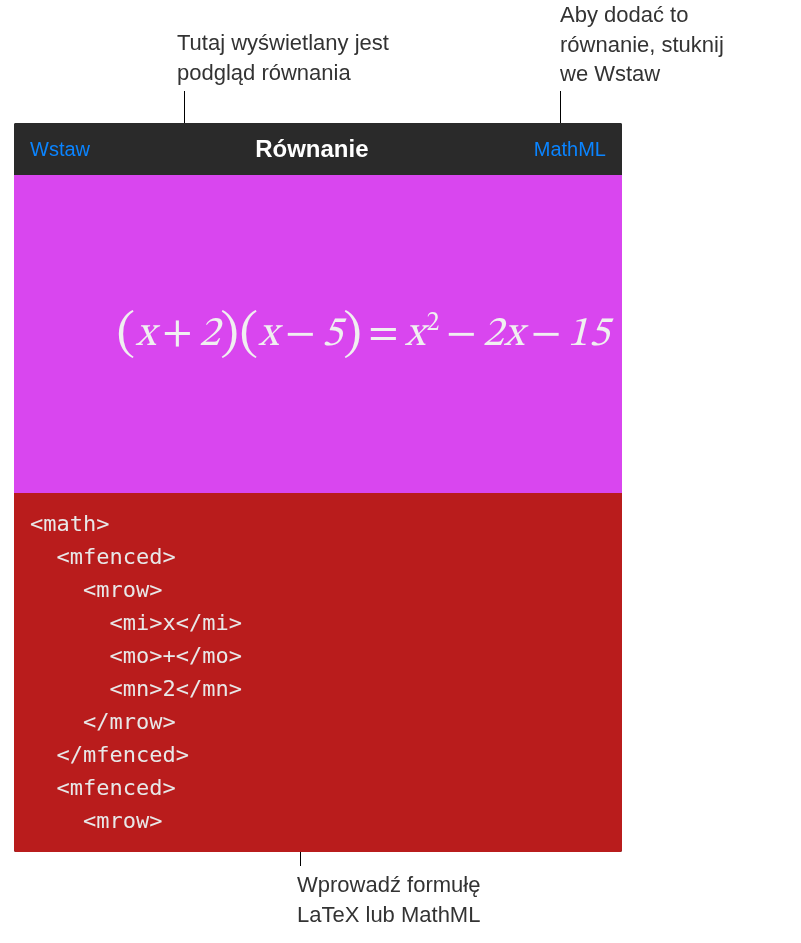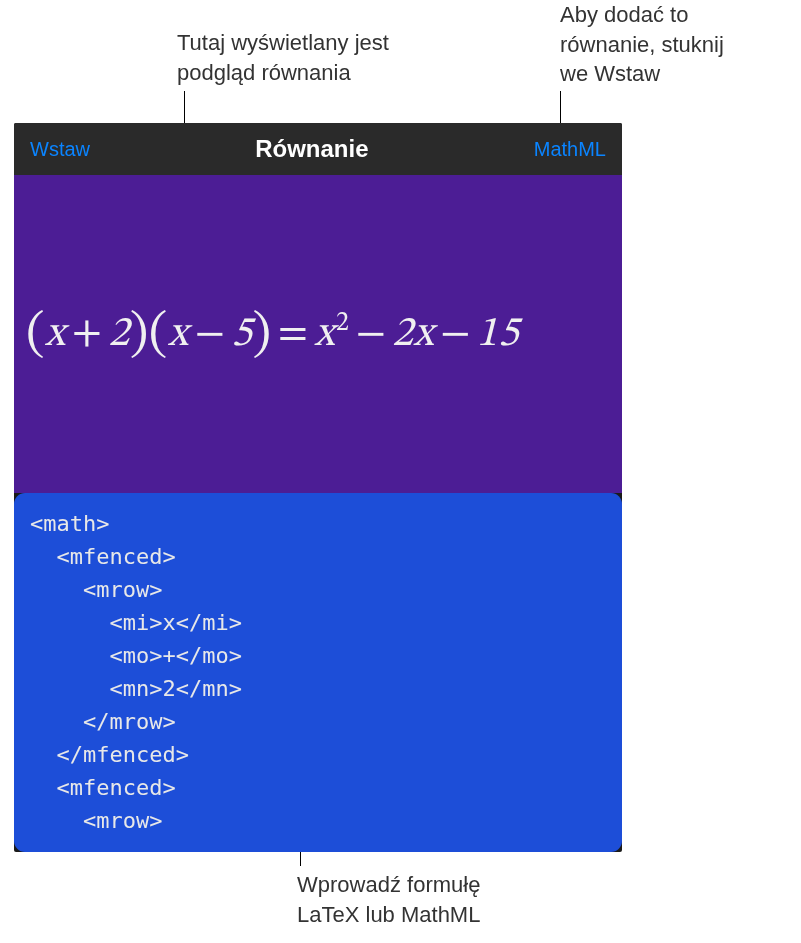--- a/index.html
+++ b/index.html
@@ -71,24 +71,24 @@
       font-weight: 400;
       cursor: pointer;
     }
     .header-title {
       color: #fff;
       font-size: 24px;
       font-weight: 700;
     }
     .preview-area {
       height: 318px;
-      background: #4c1d95;
+      background: #d946ef;
       display: flex;
       align-items: center;
-      justify-content: flex-start;
+      justify-content: flex-end;
       padding: 0 12px;
       border-top: none;
     }
     .equation {
       color: #f0f0f0;
       font-family: "STIX Two Math", "Times New Roman", Georgia, serif;
       font-size: 42px;
       font-style: italic;
       white-space: nowrap;
       letter-spacing: 0.5px;
@@ -103,29 +103,28 @@
       vertical-align: -3px;
     }
     .equation sup {
       font-size: 26px;
       font-style: normal;
       vertical-align: super;
       padding-left: 1px;
     }
     .code-area {
       flex: 1;
-      background: #1d4ed8;
+      background: #b91c1c;
       color: #e8e8e8;
       font-family: "Menlo", "Consolas", monospace;
       font-size: 22px;
       line-height: 1.5;
       padding: 14px 16px;
       white-space: pre;
       overflow: hidden;
-      border-radius: 11px;
     }
   </style>
 </head>
 <body>
 
 <div class="annotation annotation-top-left">Tutaj wyświetlany jest<br>podgląd równania</div>
 <div class="annotation annotation-top-right">Aby dodać to<br>równanie, stuknij<br>we Wstaw</div>
 <div class="annotation annotation-bottom">Wprowadź formułę<br>LaTeX lub MathML</div>
 
 <div class="callout-line vl" style="top:91px; left:184px; height:210px;"></div>

